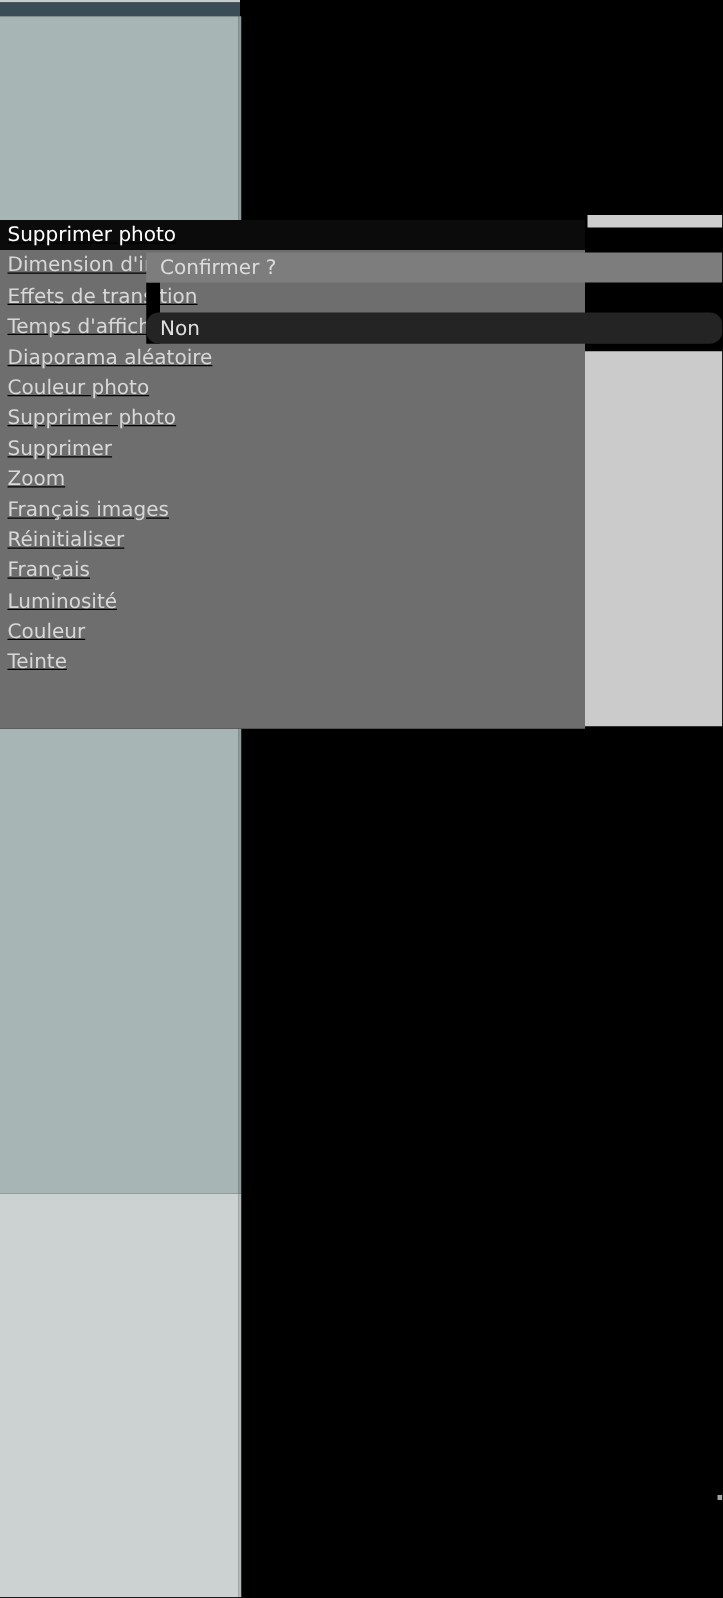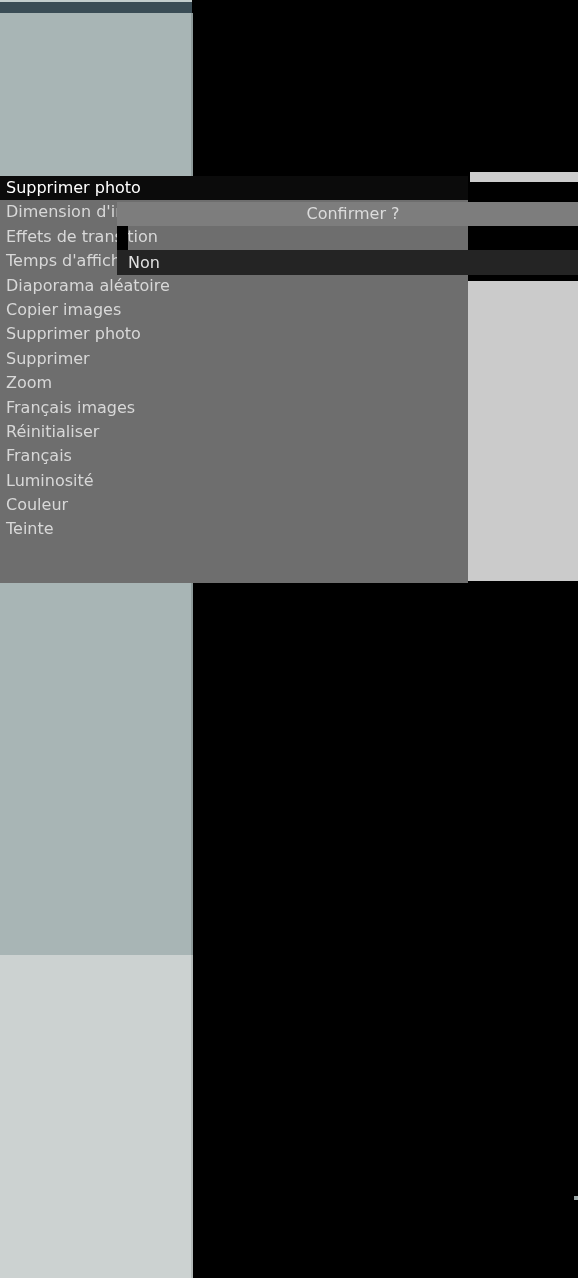--- a/index.html
+++ b/index.html
@@ -118,20 +118,21 @@
   }
 
   
   #options-menu {
     position: absolute;
     left: 0;
     top: 176px;
     width: 468px;
     height: 407px;
     background: #6e6e6e;
+    text-decoration: underline;
   }
   .menu-item {
     position: relative;
     height: 24.4px;
     line-height: 24.4px;
     color: #d8d8d8;
     font-size: 16px;
     padding-left: 6px;
     white-space: nowrap;
     overflow: hidden;
@@ -156,21 +157,20 @@
     top: 0px;
     width: 461px;
     height: 24px;
     background: #7d7d7d;
     color: #dcdcdc;
     font-size: 16px;
     line-height: 24px;
     padding-left: 11px;
     box-sizing: border-box;
     white-space: nowrap;
-    text-align: center;
   }
   #confirm-option-yes {
     position: absolute;
     left: 0px;
     top: 24px;
     width: 461px;
     height: 24px;
     background: #000000;
     color: #e8e8e8;
     font-size: 16px;
@@ -185,20 +185,21 @@
     top: 48px;
     width: 461px;
     height: 25px;
     background: #242424;
     color: #e0e0e0;
     font-size: 16px;
     line-height: 25px;
     padding-left: 11px;
     box-sizing: border-box;
     white-space: nowrap;
+    border-radius: 10px;
   }
   
   #dialog-left-shade {
     position: absolute;
     left: 117px;
     top: 226px;
     width: 11px;
     height: 49px;
     background: #000000;
   }
@@ -221,21 +222,21 @@
   <div id="side-panel-gutter"></div>
   <div id="side-panel"></div>
   <div id="right-edge-marker"></div>
 
   <div id="options-menu">
     <div class="menu-item selected"><span>Supprimer photo</span></div>
     <div class="menu-item"><span>Dimension d'image</span></div>
     <div class="menu-item"><span>Effets de transition</span></div>
     <div class="menu-item"><span>Temps d'affichage</span></div>
     <div class="menu-item"><span>Diaporama aléatoire</span></div>
-    <div class="menu-item"><span>Copier images</span></div>
+    <div class="menu-item"><span>Couleur photo</span></div>
     <div class="menu-item"><span>Supprimer photo</span></div>
     <div class="menu-item"><span>Supprimer</span></div>
     <div class="menu-item"><span>Zoom</span></div>
     <div class="menu-item"><span>Français images</span></div>
     <div class="menu-item"><span>Réinitialiser</span></div>
     <div class="menu-item"><span>Français</span></div>
     <div class="menu-item"><span>Luminosité</span></div>
     <div class="menu-item"><span>Couleur</span></div>
     <div class="menu-item"><span>Teinte</span></div>
   </div>

